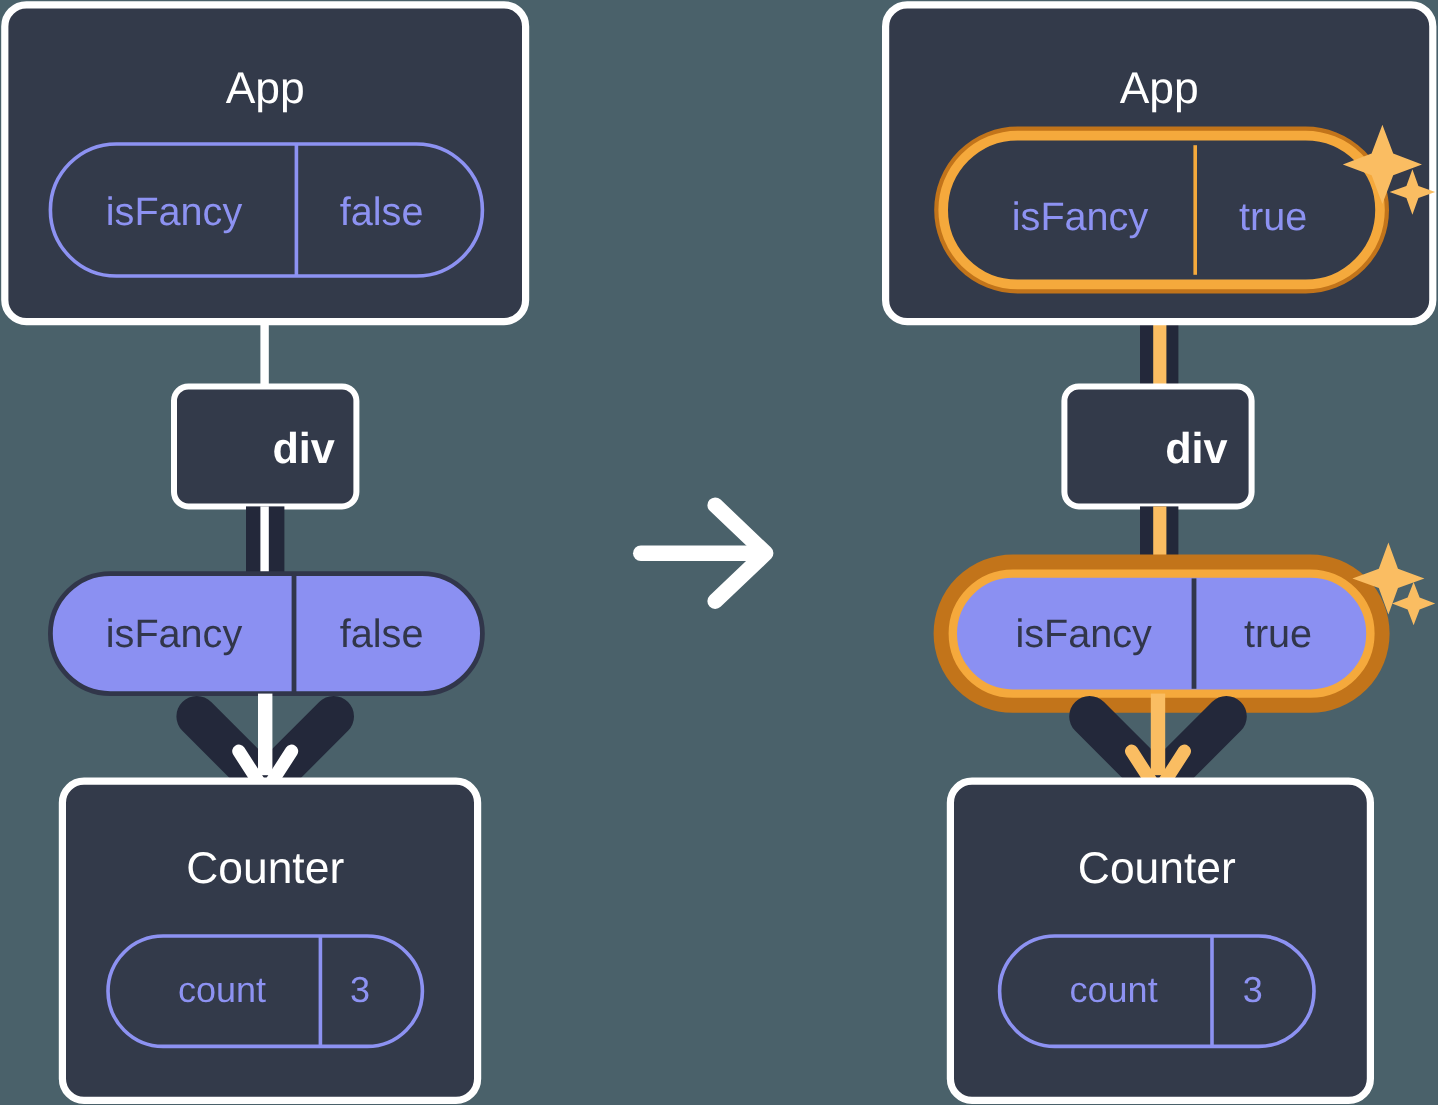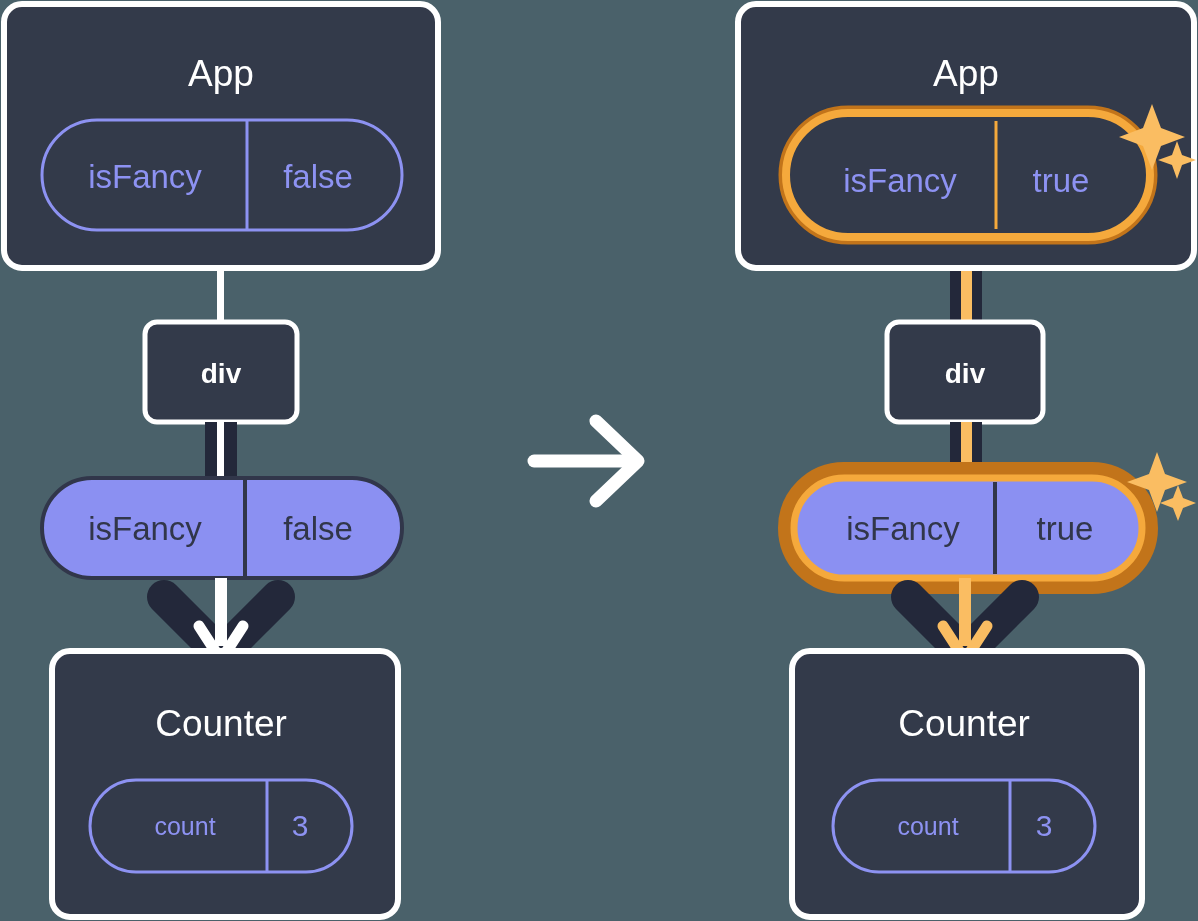--- a/index.html
+++ b/index.html
@@ -13,29 +13,30 @@
   .stage{position:absolute;left:0;top:0;width:1198px;height:877px;}
   svg.layer{position:absolute;left:0;top:0;width:1198px;height:921px;overflow:visible;}
 
   
   .lbl{position:absolute;white-space:nowrap;line-height:1;}
   .comp-title{
     color:#ffffff;font-size:37px;font-weight:400;
     transform:translate(-50%,-50%);
   }
   .node-title{
-    color:#ffffff;font-size:28px;font-weight:700;
+    color:#ffffff;font-size:36px;font-weight:700;
     transform:translate(-50%,-50%);
+    margin-left:32px;
   }
   .pill-key-outline{color:#8d92f2;font-size:33px;transform:translate(-50%,-50%);}
   .pill-val-outline{color:#8d92f2;font-size:33px;transform:translate(-50%,-50%);}
   .pill-key-fill{color:#31364a;font-size:33px;transform:translate(-50%,-50%);}
   .pill-val-fill{color:#31364a;font-size:33px;transform:translate(-50%,-50%);}
   .pill-val-fill.bold,.pill-val-outline.bold{font-weight:400;}
-  .pill-key-small{color:#8d92f2;font-size:25px;transform:translate(-50%,-50%);}
+  .pill-key-small{color:#8d92f2;font-size:30px;transform:translate(-50%,-50%);}
   .pill-val-small{color:#8d92f2;font-size:30px;transform:translate(-50%,-50%);}
 </style>
 </head>
 <body>
 
 <div class="stage">
 
   <svg class="layer" viewBox="0 0 1198 921">
 
     <g>

